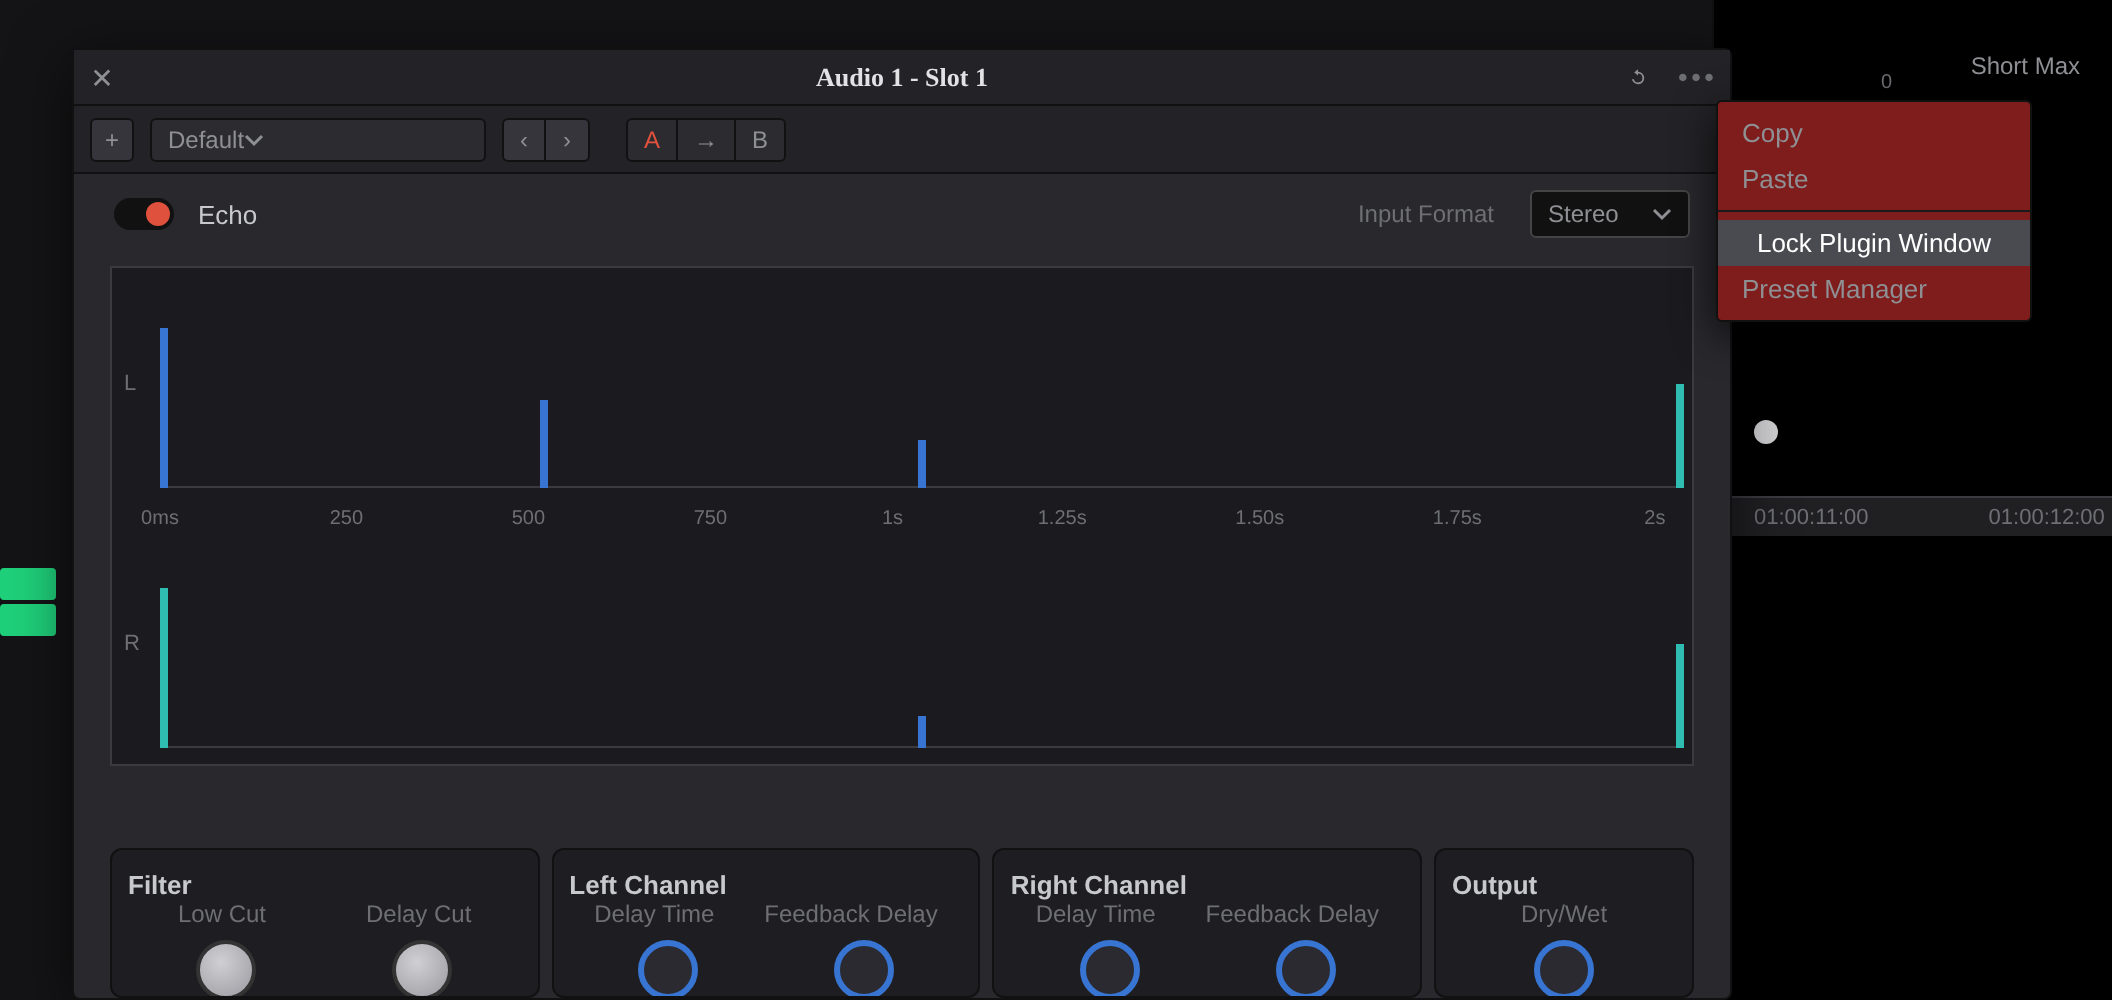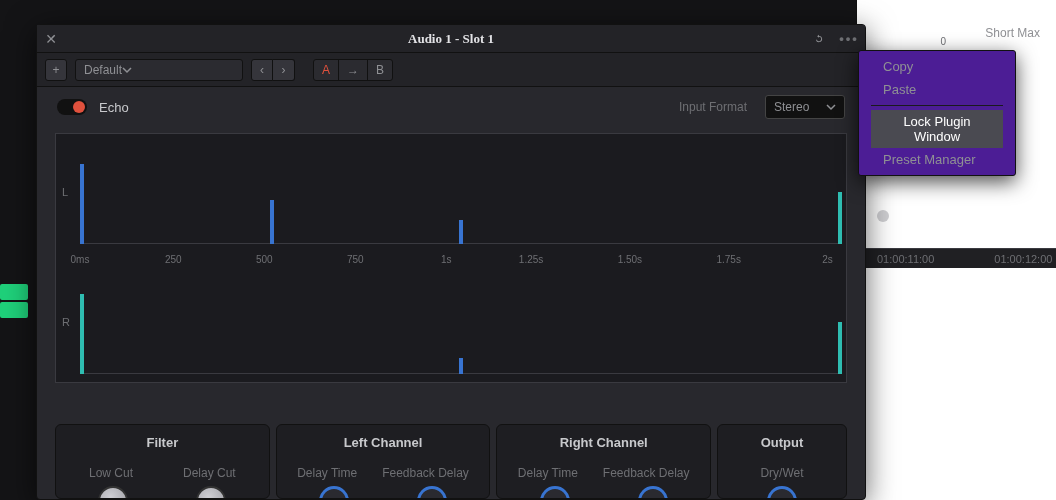--- a/index.html
+++ b/index.html
@@ -19,21 +19,21 @@
     --accent-green:#1fd07a;
     --tick:#555;
   }
   *{box-sizing:border-box;font-family:"Segoe UI",Arial,sans-serif;}
   body{margin:0;width:1056px;height:500px;background:var(--bg0);color:var(--text);overflow:hidden;position:relative;font-size:13px;}
   
   
   .bg-tracks{position:absolute;inset:0;background:#141416;}
   .bg-tracks .greenblock{position:absolute;left:0;width:28px;height:16px;background:var(--accent-green);border-radius:2px;}
   
-  .right-strip{position:absolute;right:0;top:0;bottom:0;width:200px;background:#ffffff;border-left:1px solid #111;}
+  .right-strip{position:absolute;right:0;top:0;bottom:0;width:200px;background:#000000;border-left:1px solid #111;}
   .right-strip .output-label{position:absolute;top:142px;left:-46px;color:var(--text-dim);font-size:12px;}
   .right-strip .scale{position:absolute;top:165px;left:-46px;width:44px;font-size:11px;color:var(--text-dim2);text-align:right;line-height:25px;}
   .right-strip .scale div{height:25px;}
   .right-strip .slider-knob{position:absolute;top:210px;left:20px;width:12px;height:12px;border-radius:50%;background:#cfcfd2;}
   .right-strip .short-max{position:absolute;top:26px;right:16px;font-size:12px;color:var(--text-dim);}
   .right-strip .zero{position:absolute;top:36px;right:110px;font-size:10px;color:var(--text-dim2);}
   .right-strip .timeruler{position:absolute;top:248px;left:0;right:0;height:20px;border-top:1px solid var(--line);background:#202023;font-size:11px;color:var(--text-dim2);display:flex;align-items:center;gap:60px;padding-left:20px;}
   
   
   .plugin{position:absolute;left:36px;top:24px;width:830px;height:476px;background:var(--panel);border:1px solid #111;border-radius:4px;box-shadow:0 6px 30px rgba(0,0,0,.6);display:flex;flex-direction:column;}
@@ -74,29 +74,29 @@
   .lane .lab{position:absolute;left:-18px;top:42px;font-size:11px;color:var(--text-dim2);}
   .lane .baseline{position:absolute;left:0;right:0;bottom:0;height:1px;background:var(--line);}
   .bar{position:absolute;bottom:0;width:4px;}
   .bar.b{background:var(--accent-blue);}
   .bar.t{background:var(--accent-teal);}
   .xaxis{position:absolute;left:24px;right:8px;top:120px;height:14px;display:flex;justify-content:space-between;font-size:10px;color:var(--text-dim2);}
   .xaxis span{transform:translateX(-50%);text-align:right;}
   
   .panels{display:flex;gap:6px;padding:14px 18px 0 18px;}
   .panel{flex:1;background:#1e1e22;border:1px solid #111;border-radius:6px;padding:10px 8px 0 8px;height:75px;overflow:hidden;}
-  .panel h4{margin:0 0 16px 0;text-align:center;font-size:13px;font-weight:600;color:var(--text);}
+  .panel h4{margin:0 0 0 0;text-align:left;font-size:13px;font-weight:600;color:var(--text);}
   .panel .cols{display:flex;justify-content:space-around;font-size:12px;color:var(--text-dim2);}
   .panel.out{flex:0 0 130px;}
   .knob-row{display:flex;justify-content:space-around;margin-top:6px;}
   .knob{width:30px;height:30px;border-radius:50%;background:radial-gradient(circle at 40% 35%,#cfcfd4,#9a9aa0);border:2px solid #333;position:relative;}
   .knob.ring{background:#2a2a30;border:3px solid var(--accent-blue);}
   
   
-  .menu{position:absolute;left:858px;top:50px;width:158px;background:#4c1d95;border:1px solid #111;border-radius:3px;box-shadow:0 6px 20px rgba(0,0,0,.7);padding:4px 12px;font-size:13px;z-index:50;}
+  .menu{position:absolute;left:858px;top:50px;width:158px;background:#7f1d1d;border:1px solid #111;border-radius:3px;box-shadow:0 6px 20px rgba(0,0,0,.7);padding:4px 0;font-size:13px;z-index:50;}
   .menu .mi{padding:4px 12px;color:var(--text-dim);cursor:pointer;}
   .menu .mi.hl{background:#4a4a51;color:#fff;text-align:center;}
   .menu hr{border:none;border-top:1px solid #1a1a1d;margin:4px 0;}
   
   svg{display:block;}
   .chev{width:10px;height:10px;}
 </style>
 </head>
 <body>
 

